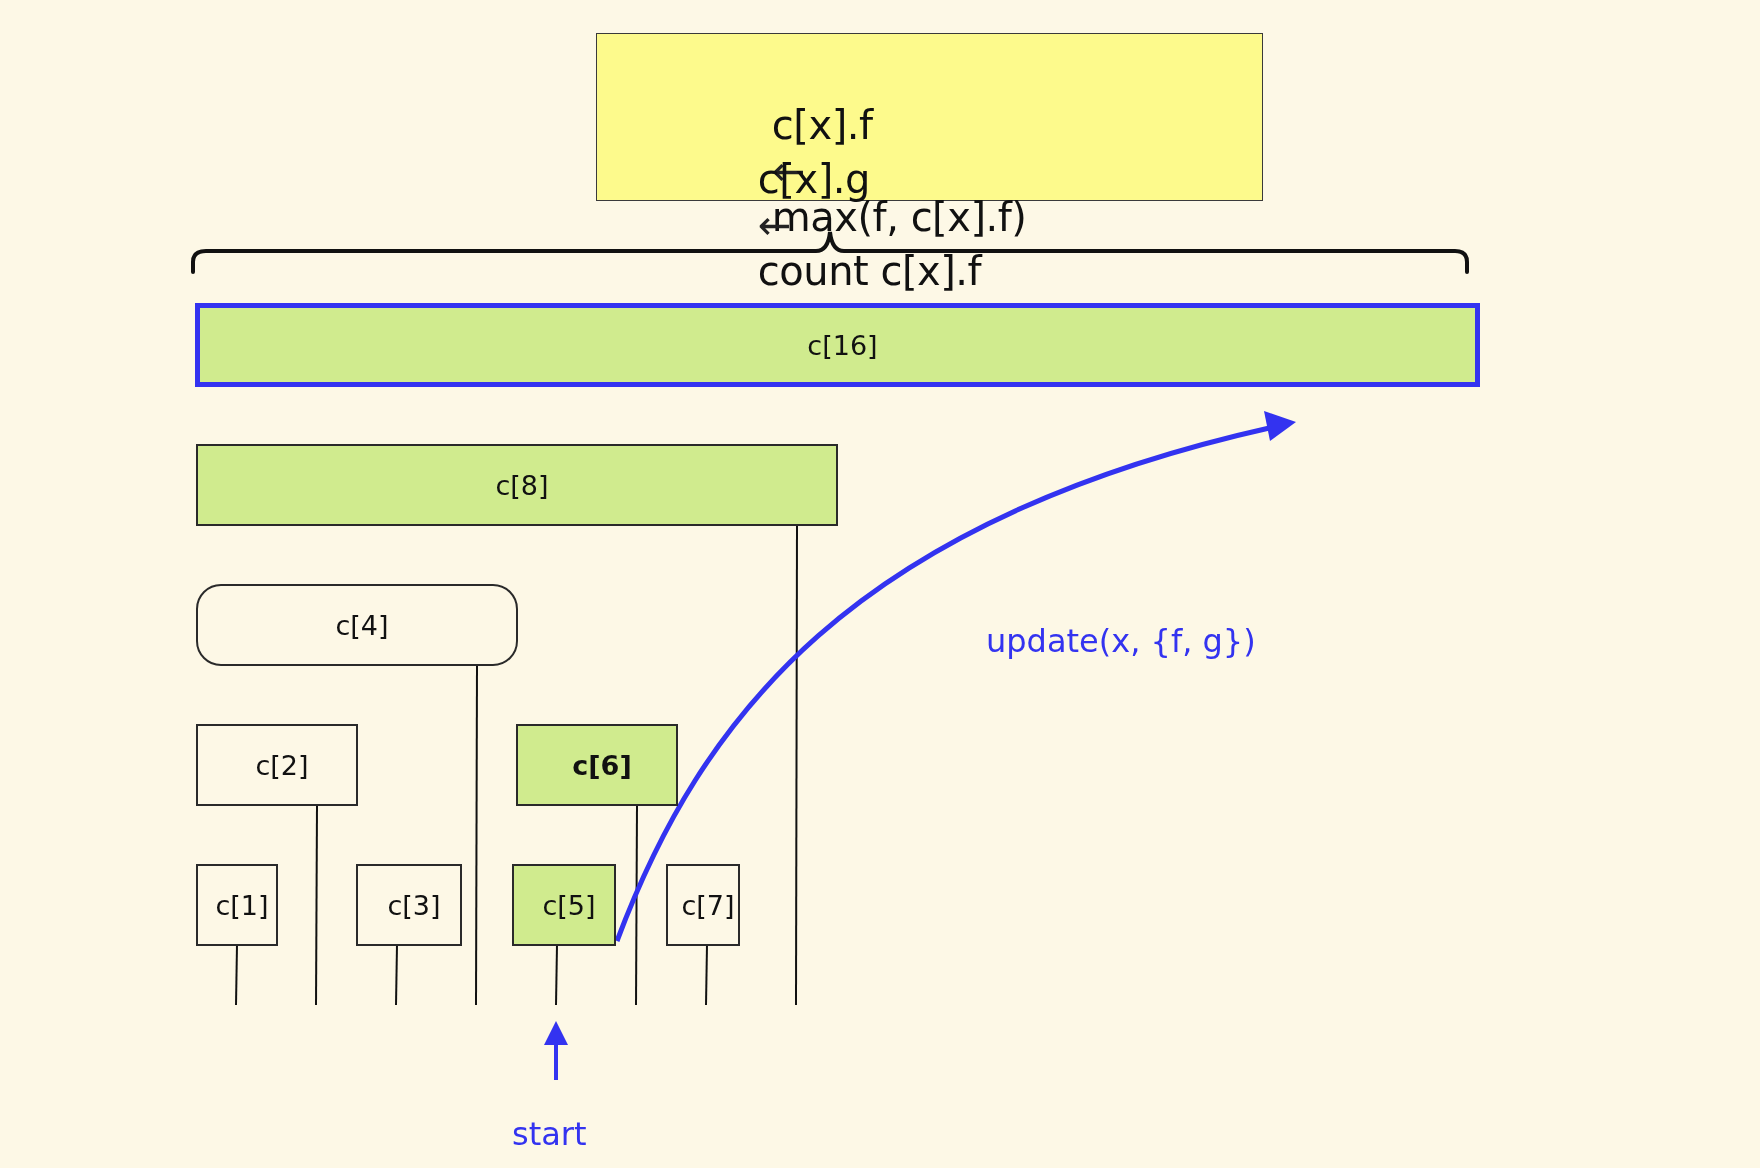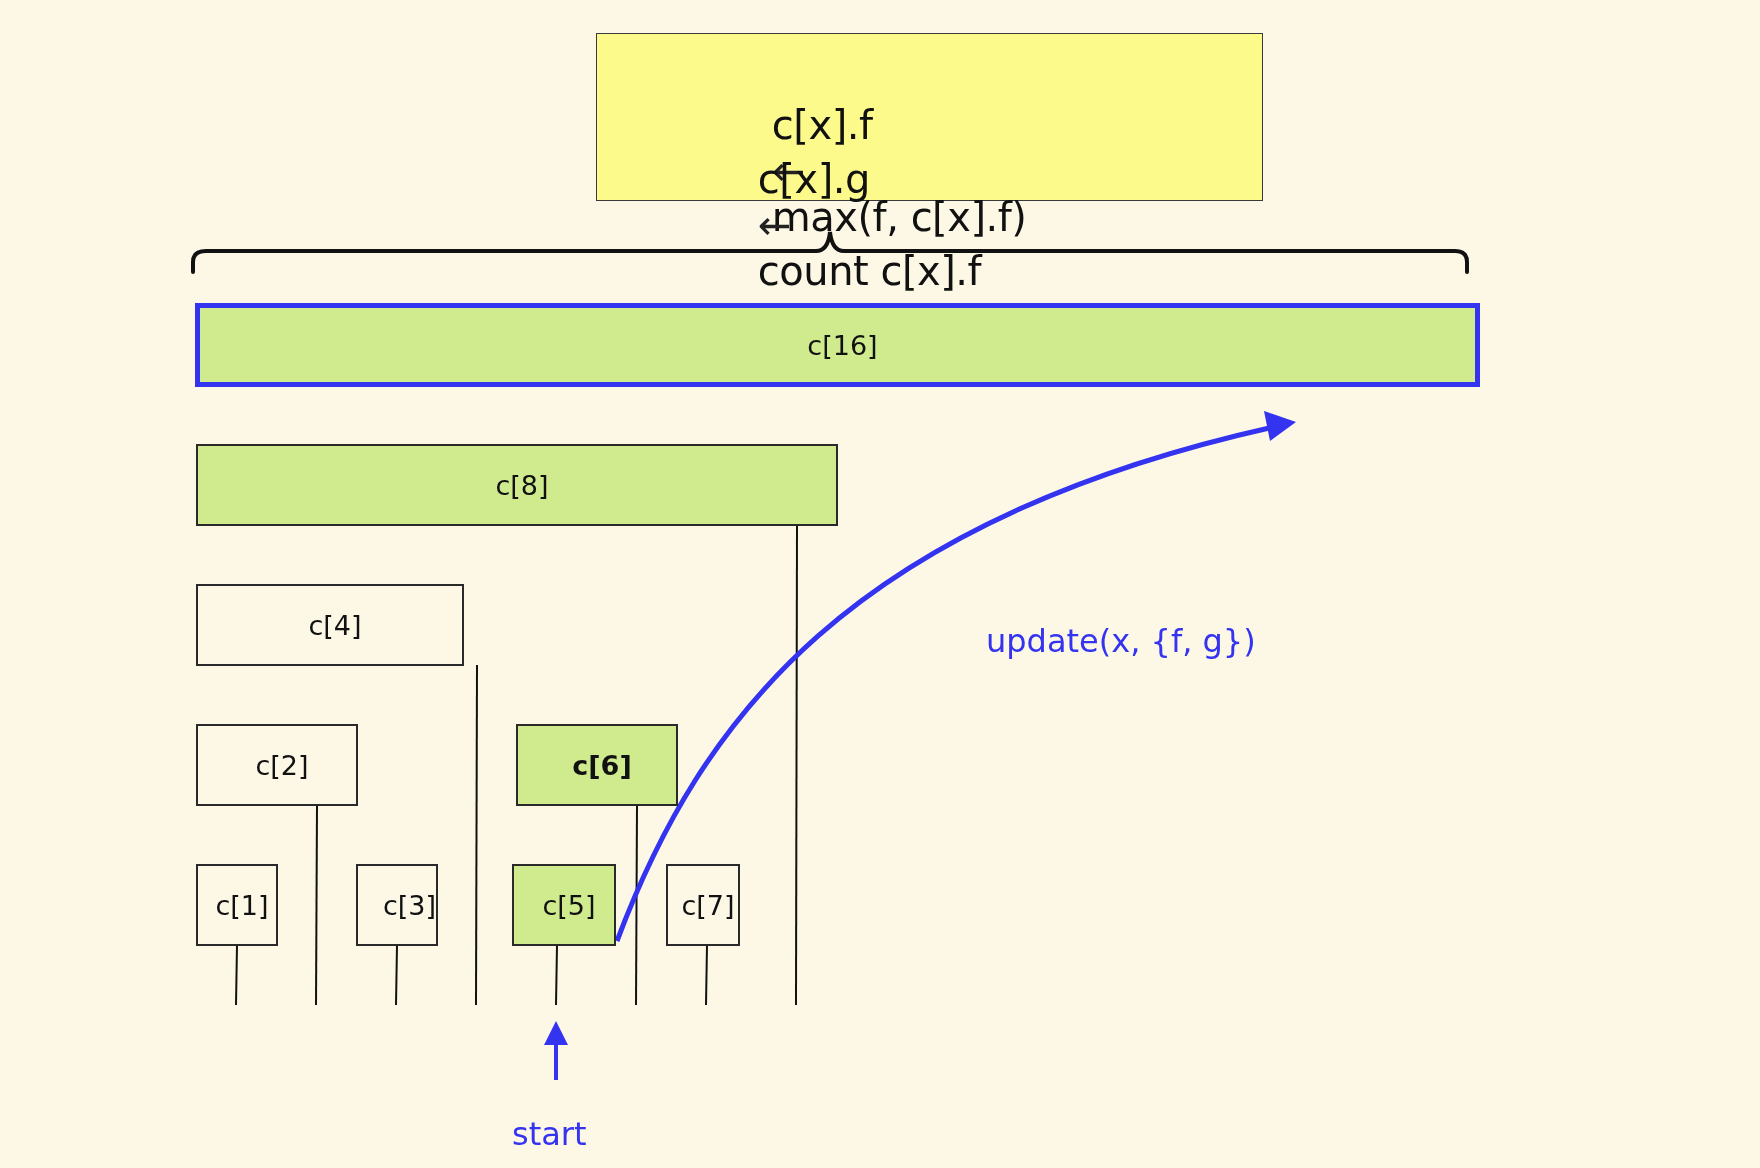--- a/index.html
+++ b/index.html
@@ -71,33 +71,33 @@
   <line x1="556" y1="1080" x2="556" y2="1038" stroke="#3333f0" stroke-width="4"></line>
   <polygon points="556,1021 544,1045 568,1045" fill="#3333f0"></polygon>
 </svg>
 
 <div class="node hl root" style="left:195px; top:303px; width:1285px; height:84px;">
   <span>c[16]</span>
 </div>
 <div class="node hl" style="left:196px; top:444px; width:642px; height:82px;">
   <span>c[8]</span>
 </div>
-<div class="node plain" style="left:196px; top:584px; width:268px; height:82px;">
+<div class="node plain" style="left:196px; top:584px; width:322px; height:82px;border-radius:25px;">
   <span>c[4]</span>
 </div>
 <div class="node plain" style="left:196px; top:724px; width:162px; height:82px;">
   <span>c[2]</span>
 </div>
 <div class="node hl" style="left:516px; top:724px; width:162px; height:82px;font-weight:bold;">
   <span>c[6]</span>
 </div>
 <div class="node plain" style="left:196px; top:864px; width:82px; height:82px;">
   <span>c[1]</span>
 </div>
-<div class="node plain" style="left:356px; top:864px; width:82px; height:82px;justify-content:flex-end;">
+<div class="node plain" style="left:356px; top:864px; width:106px; height:82px;">
   <span>c[3]</span>
 </div>
 <div class="node hl" style="left:512px; top:864px; width:104px; height:82px;justify-content:center;">
   <span>c[5]</span>
 </div>
 <div class="node plain" style="left:666px; top:864px; width:74px; height:82px;">
   <span>c[7]</span>
 </div>
 
 <div class="label-blue" style="left:986px; top:622px;">update(x, {f, g})</div>

